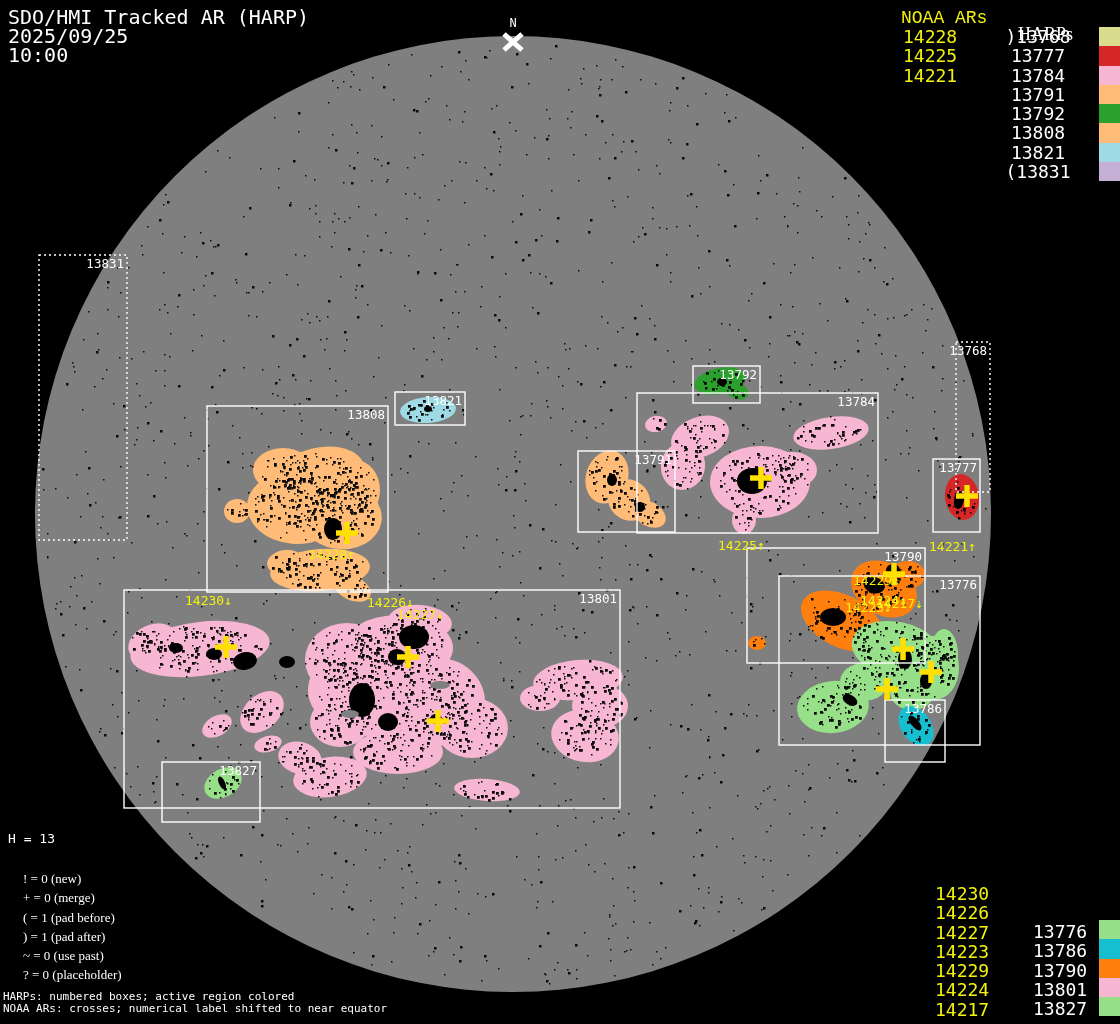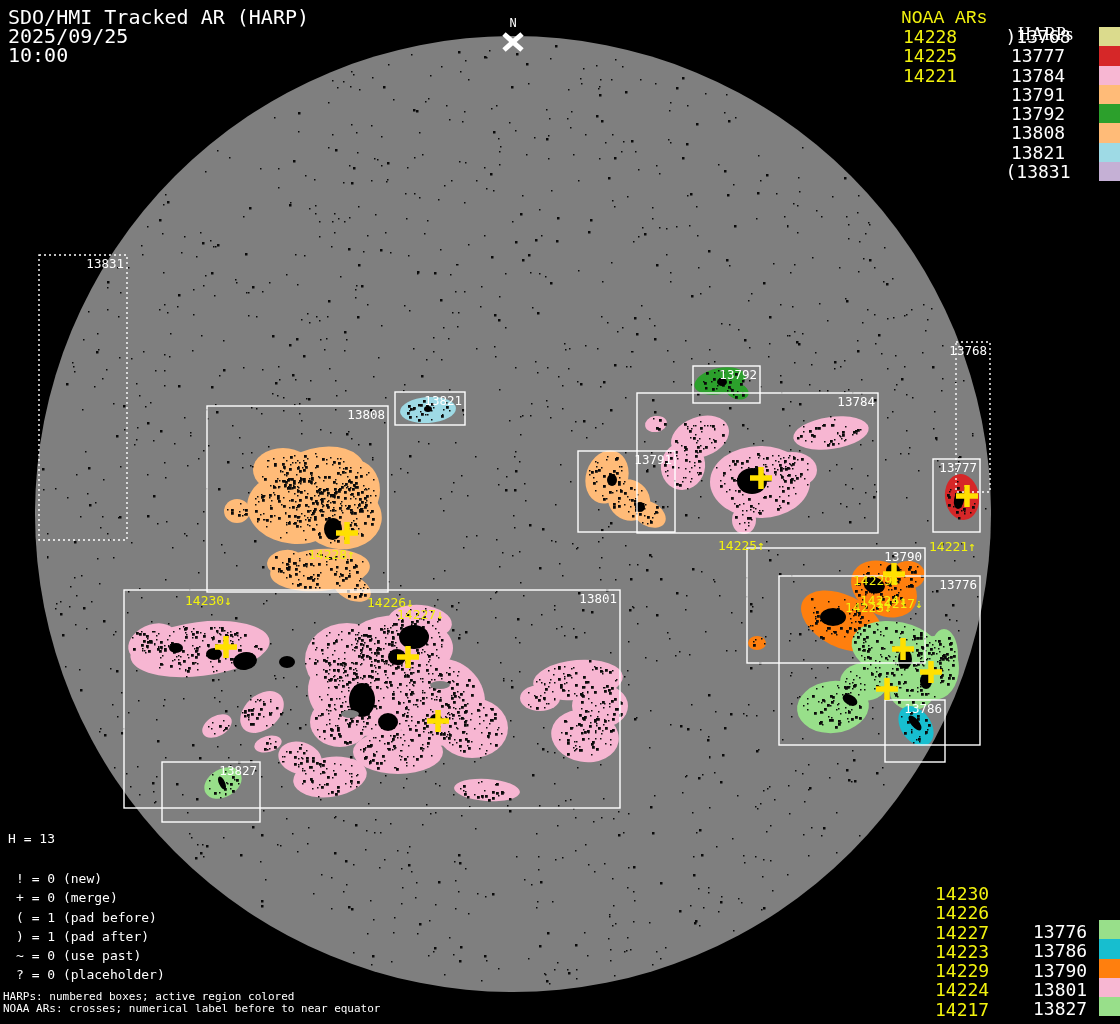--- a/index.html
+++ b/index.html
@@ -160,21 +160,21 @@
   <div class="abs mono hdr white" style="left:8px;top:27px;">2025/09/25</div>
   <div class="abs mono hdr white" style="left:8px;top:46px;">10:00</div>
 
   <div class="abs mono leg yellow" style="left:901px;top:8px;font-family:Liberation Mono, monospace;">NOAA ARs</div>
   <div class="abs mono leg white" style="left:1018px;top:24px;font-family:Liberation Serif, serif;">HARPs</div>
   <div class="abs mono leg yellow" style="left:903px;top:27px;" id="noaa-top"><div class="legrow">14228</div><div class="legrow">14225</div><div class="legrow">14221</div></div>
   <div class="abs mono leg white right" style="left:988px;top:27px;width:100px;" id="harp-top"><div class="legrow">)13768</div><div class="legrow">13777</div><div class="legrow">13784</div><div class="legrow">13791</div><div class="legrow">13792</div><div class="legrow">13808</div><div class="legrow">13821</div><div class="legrow">(13831</div></div>
   <div class="abs" style="left:1099px;top:27px;" id="swatch-top"><div class="swatch" style="background: rgb(219, 219, 141);"></div><div class="swatch" style="background: rgb(214, 39, 40);"></div><div class="swatch" style="background: rgb(247, 182, 210);"></div><div class="swatch" style="background: rgb(255, 187, 120);"></div><div class="swatch" style="background: rgb(44, 160, 44);"></div><div class="swatch" style="background: rgb(255, 187, 120);"></div><div class="swatch" style="background: rgb(158, 218, 229);"></div><div class="swatch" style="background: rgb(197, 176, 213);"></div></div>
 
   <div class="abs mono flags white" style="left:8px;top:830px;">H = 13</div>
-  <div class="abs mono flags white" style="left:16px;top:869px;" id="flag-list"><div class="legrow">! = 0 (new)</div><div class="legrow">+ = 0 (merge)</div><div class="legrow">( = 1 (pad before)</div><div class="legrow">) = 1 (pad after)</div><div class="legrow">~ = 0 (use past)</div><div class="legrow">? = 0 (placeholder)</div></div>
+  <div class="abs mono flags white" style="left:23px;top:869px;font-family:Liberation Serif, serif;" id="flag-list"><div class="legrow">! = 0 (new)</div><div class="legrow">+ = 0 (merge)</div><div class="legrow">( = 1 (pad before)</div><div class="legrow">) = 1 (pad after)</div><div class="legrow">~ = 0 (use past)</div><div class="legrow">? = 0 (placeholder)</div></div>
 
   <div class="abs mono foot white" style="left:3px;top:991px;">HARPs: numbered boxes; active region colored</div>
-  <div class="abs mono foot white" style="left:3px;top:1003px;">NOAA ARs: crosses; numerical label before to near equator</div>
+  <div class="abs mono foot white" style="left:3px;top:1003px;">NOAA ARs: crosses; numerical label shifted to near equator</div>
 
   <div class="abs mono leg yellow" style="left:935px;top:884px;" id="noaa-bot"><div class="legrow">14230</div><div class="legrow">14226</div><div class="legrow">14227</div><div class="legrow">14223</div><div class="legrow">14229</div><div class="legrow">14224</div><div class="legrow">14217</div></div>
   <div class="abs mono leg white" style="left:1033px;top:922px;" id="harp-bot"><div class="legrow">13776</div><div class="legrow">13786</div><div class="legrow">13790</div><div class="legrow">13801</div><div class="legrow">13827</div></div>
   <div class="abs" style="left:1099px;top:920px;" id="swatch-bot"><div class="swatch" style="background: rgb(152, 223, 138);"></div><div class="swatch" style="background: rgb(23, 190, 207);"></div><div class="swatch" style="background: rgb(255, 127, 14);"></div><div class="swatch" style="background: rgb(247, 182, 210);"></div><div class="swatch" style="background: rgb(152, 223, 138);"></div></div>
 </div>
 
 </body></html>

